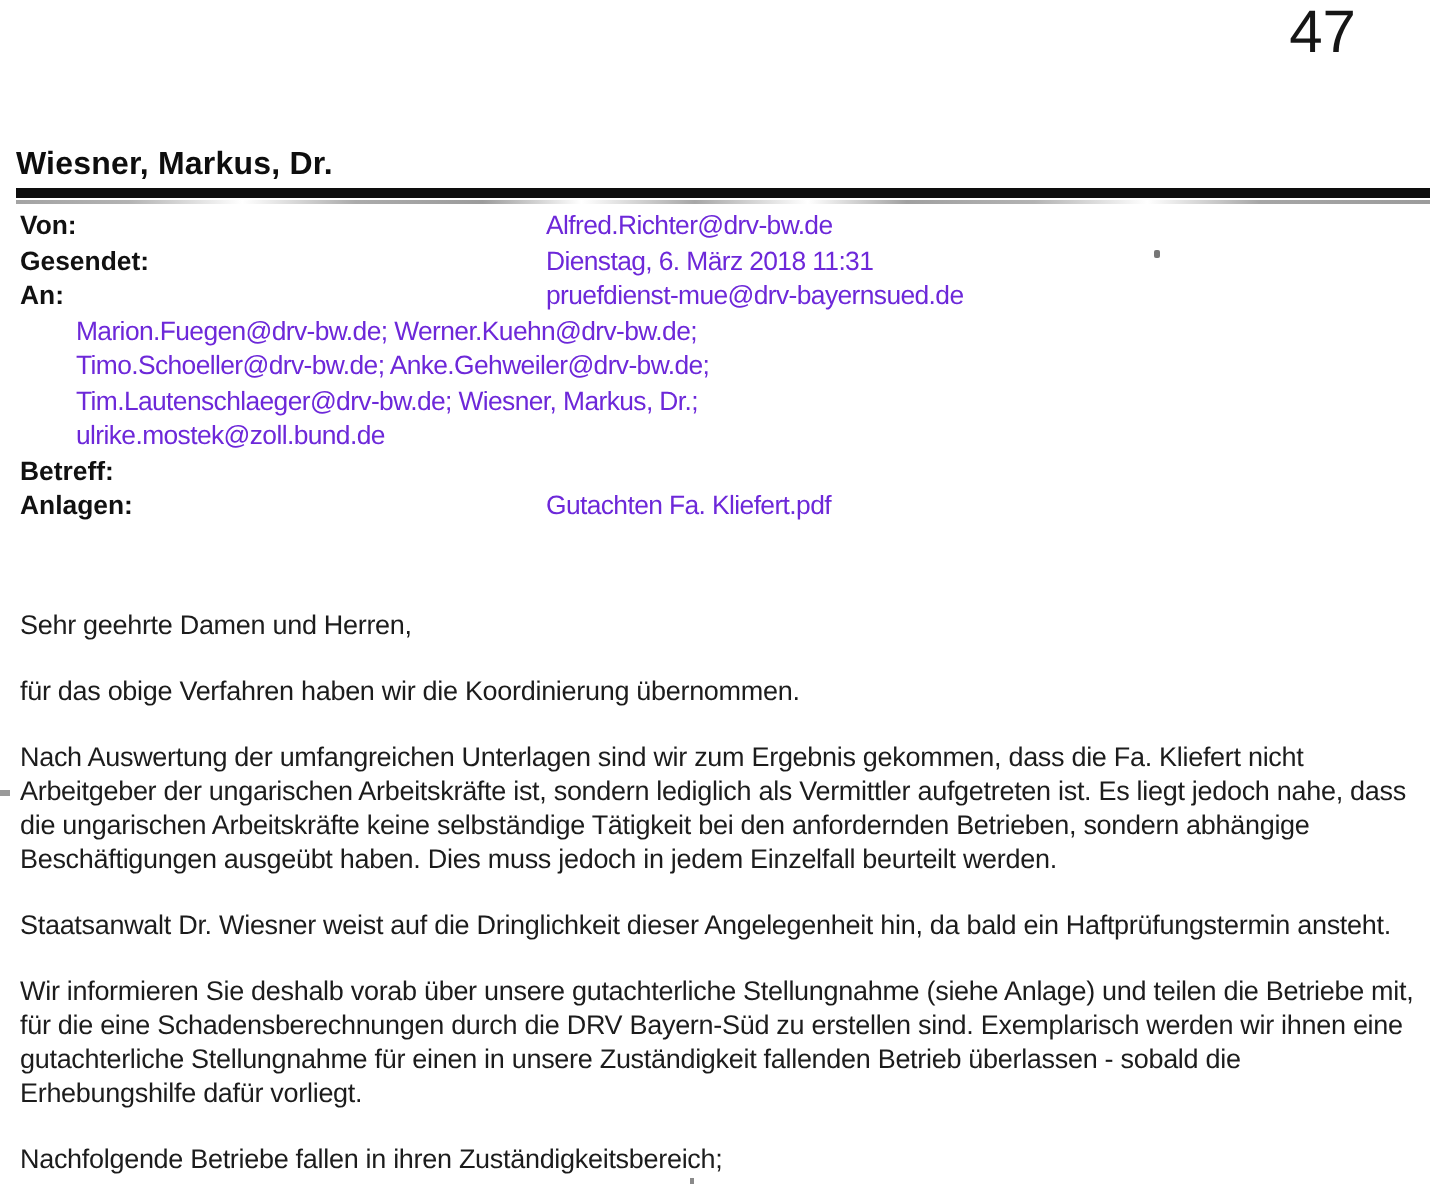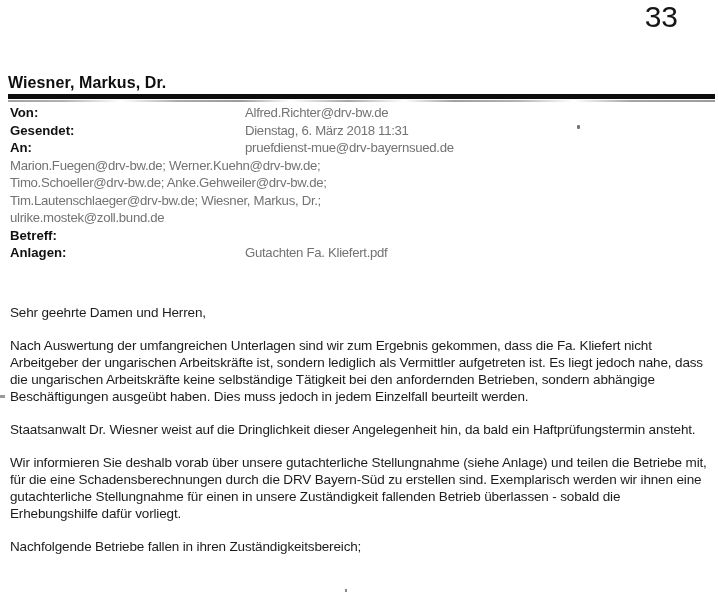--- a/index.html
+++ b/index.html
@@ -59,21 +59,22 @@
   .field-label {
     width: 235px;
     flex: 0 0 235px;
     font-weight: 700;
     color: #111;
   }
   .field-value {
     flex: 1;
     white-space: pre-line;
     letter-spacing: -0.3px;
-    color: #737373;
+    color: #6d28d9;
+    margin-left: 28px;
   }
   .email-body {
     position: absolute;
     top: 292px;
     left: 10px;
     width: 700px;
     font-size: 13.5px;
     letter-spacing: -0.15px;
     line-height: 17px;
     color: #1c1c1c;
@@ -83,21 +84,21 @@
   .speck { position: absolute; background: #888; }
   .speck-1 { left: 577px; top: 125px; width: 3px; height: 4px; background: #777; border-radius: 1px; }
   .speck-2 { left: 0px; top: 395px; width: 5px; height: 3px; background: #9a9a9a; }
   .speck-3 { left: 345px; top: 589px; width: 2px; height: 3px; background: #8a8a8a; }
 </style>
 </head>
 <body>
 
 <div class="page">
 
-  <div class="page-number">33</div>
+  <div class="page-number">47</div>
 
   <div class="masthead">
     <div class="masthead-name">Wiesner, Markus, Dr.</div>
     <div class="masthead-rule"></div>
     <div class="masthead-rule-artifact"></div>
   </div>
 
   <div class="email-header">
     <div class="field-row">
       <div class="field-label">Von:</div>
@@ -121,20 +122,21 @@
       <div class="field-label">Betreff:</div>
     </div>
     <div class="field-row">
       <div class="field-label">Anlagen:</div>
       <div class="field-value">Gutachten Fa. Kliefert.pdf</div>
     </div>
   </div>
 
   <div class="email-body">
     <p>Sehr geehrte Damen und Herren,</p>
+    <p>für das obige Verfahren haben wir die Koordinierung übernommen.</p>
     <p>Nach Auswertung der umfangreichen Unterlagen sind wir zum Ergebnis gekommen, dass die Fa. Kliefert nicht Arbeitgeber der ungarischen Arbeitskräfte ist, sondern lediglich als Vermittler aufgetreten ist. Es liegt jedoch nahe, dass die ungarischen Arbeitskräfte keine selbständige Tätigkeit bei den anfordernden Betrieben, sondern abhängige Beschäftigungen ausgeübt haben. Dies muss jedoch in jedem Einzelfall beurteilt werden.</p>
     <p>Staatsanwalt Dr. Wiesner weist auf die Dringlichkeit dieser Angelegenheit hin, da bald ein Haftprüfungstermin ansteht.</p>
     <p>Wir informieren Sie deshalb vorab über unsere gutachterliche Stellungnahme (siehe Anlage) und teilen die Betriebe mit, für die eine Schadensberechnungen durch die DRV Bayern-Süd zu erstellen sind. Exemplarisch werden wir ihnen eine gutachterliche Stellungnahme für einen in unsere Zuständigkeit fallenden Betrieb überlassen - sobald die Erhebungshilfe dafür vorliegt.</p>
     <p>Nachfolgende Betriebe fallen in ihren Zuständigkeitsbereich;</p>
   </div>
 
   <div class="speck speck-1"></div>
   <div class="speck speck-2"></div>
   <div class="speck speck-3"></div>
 

